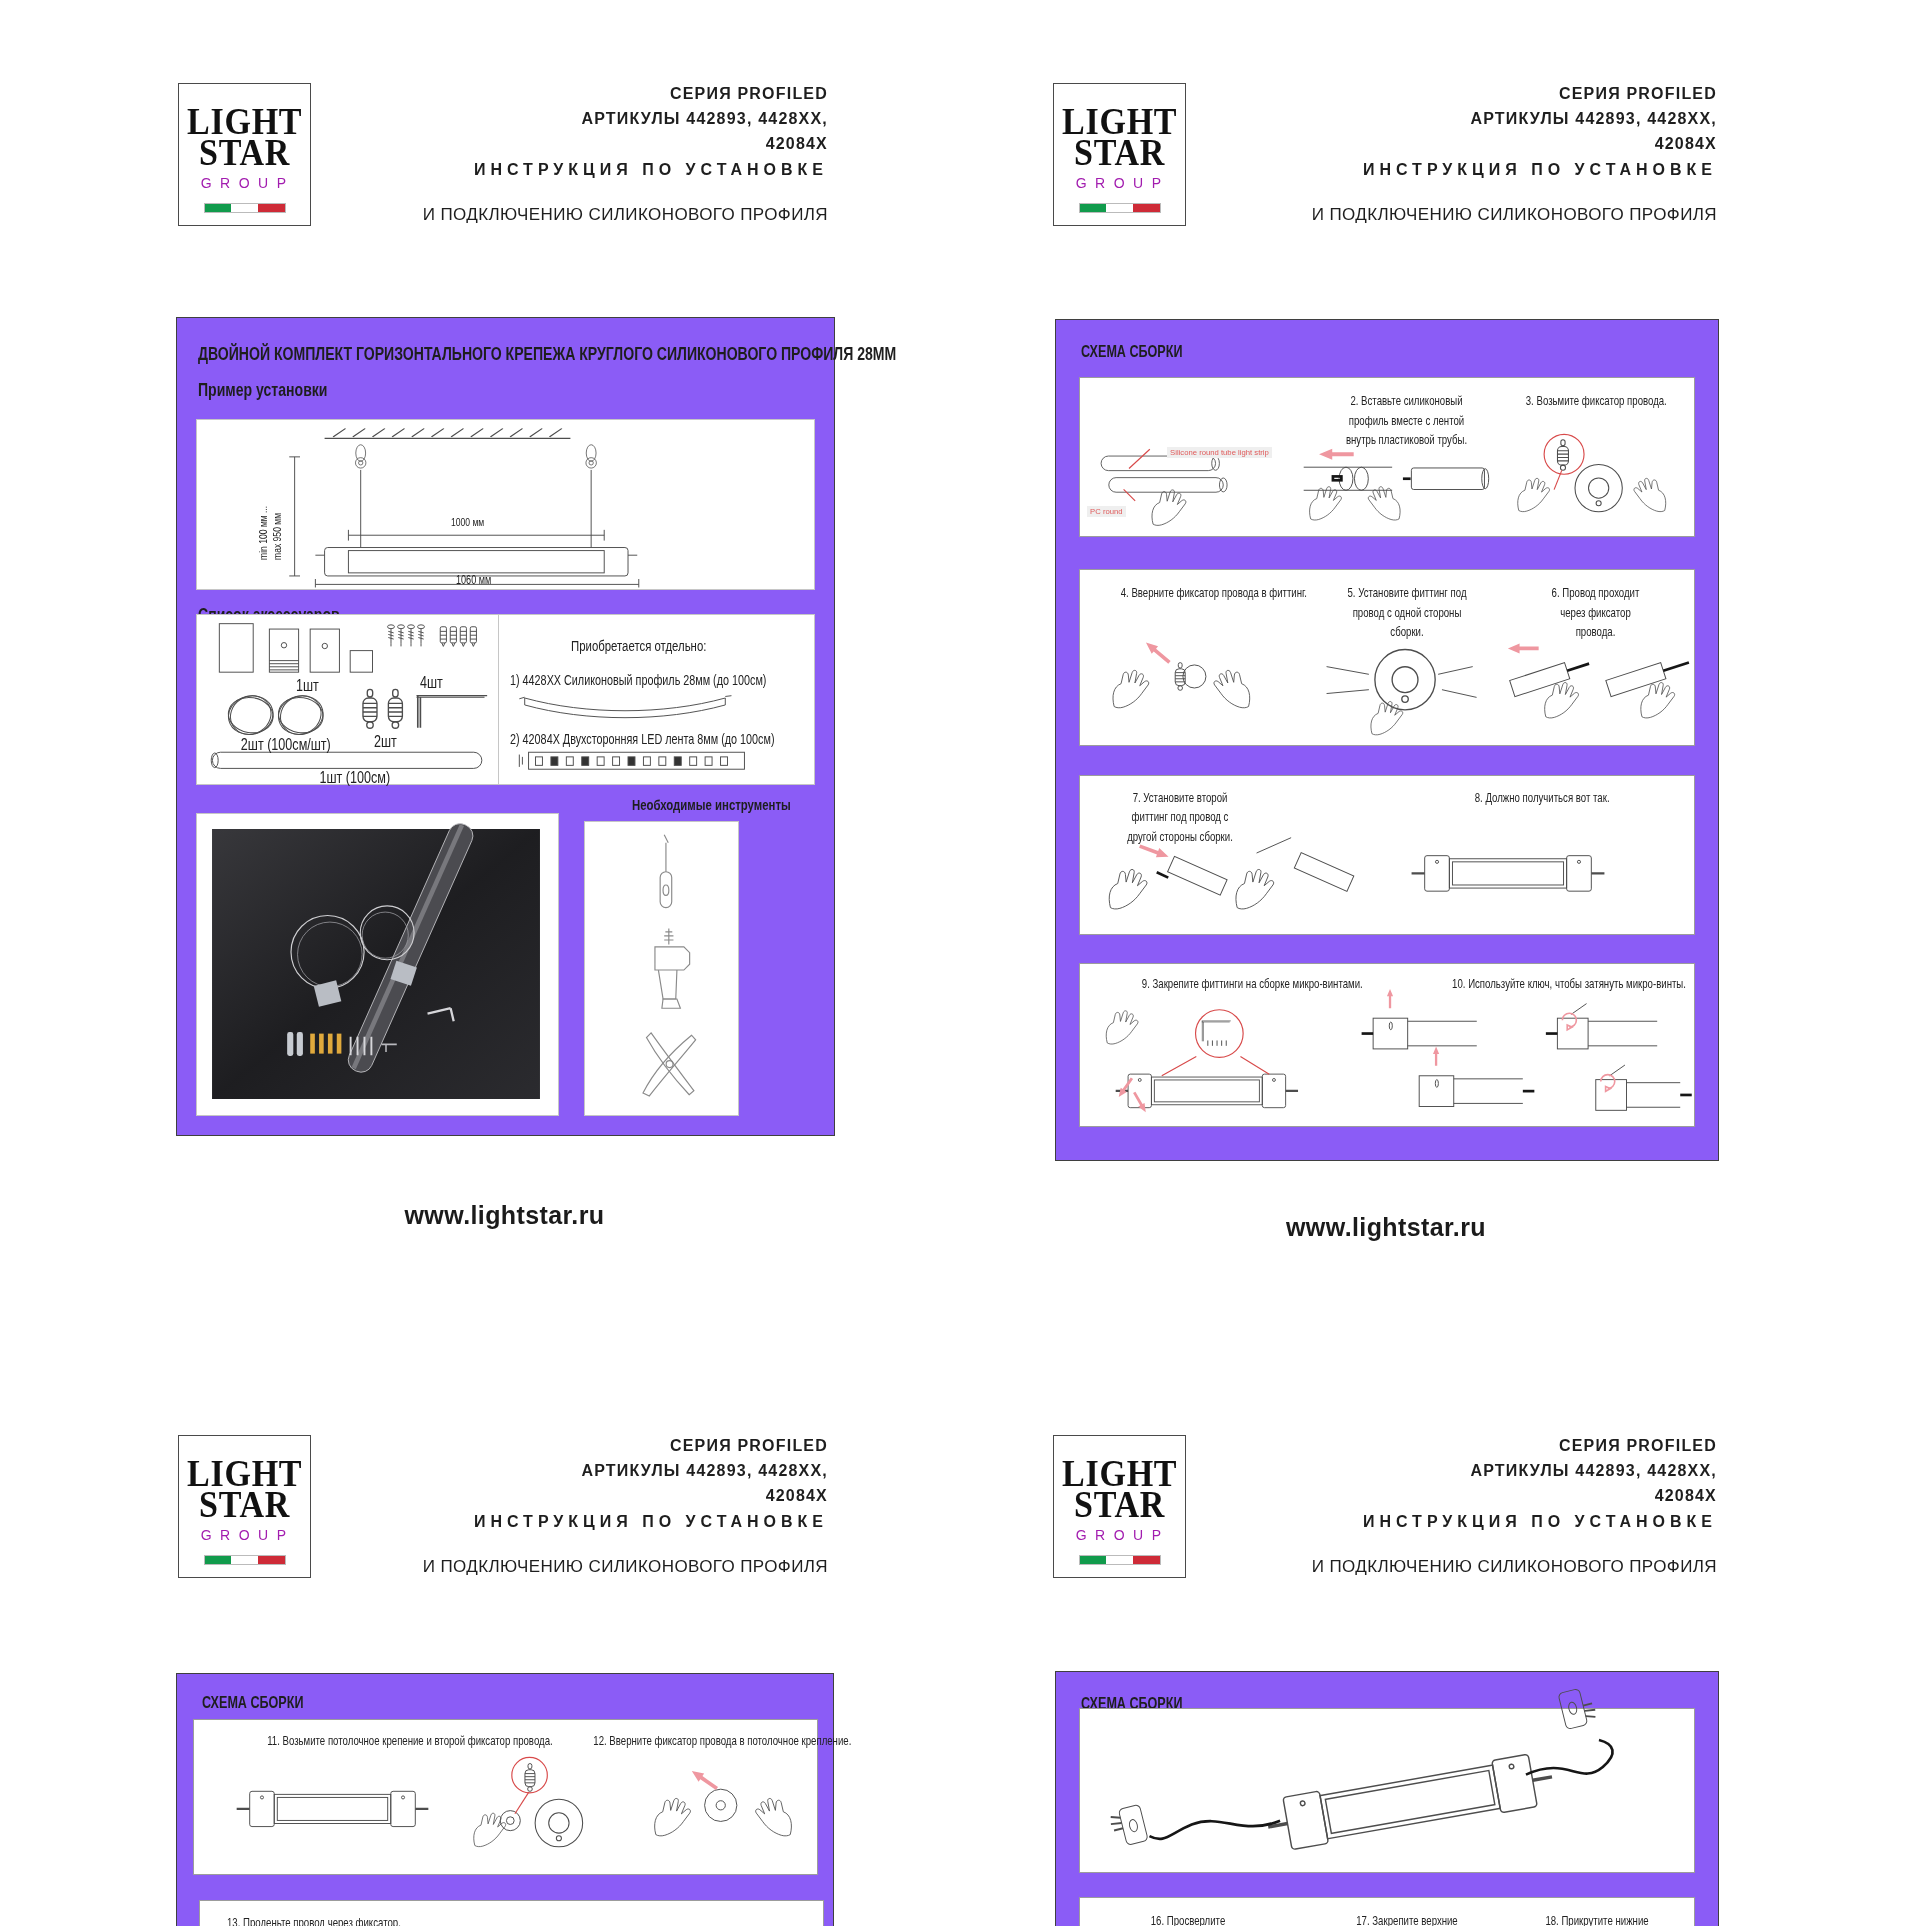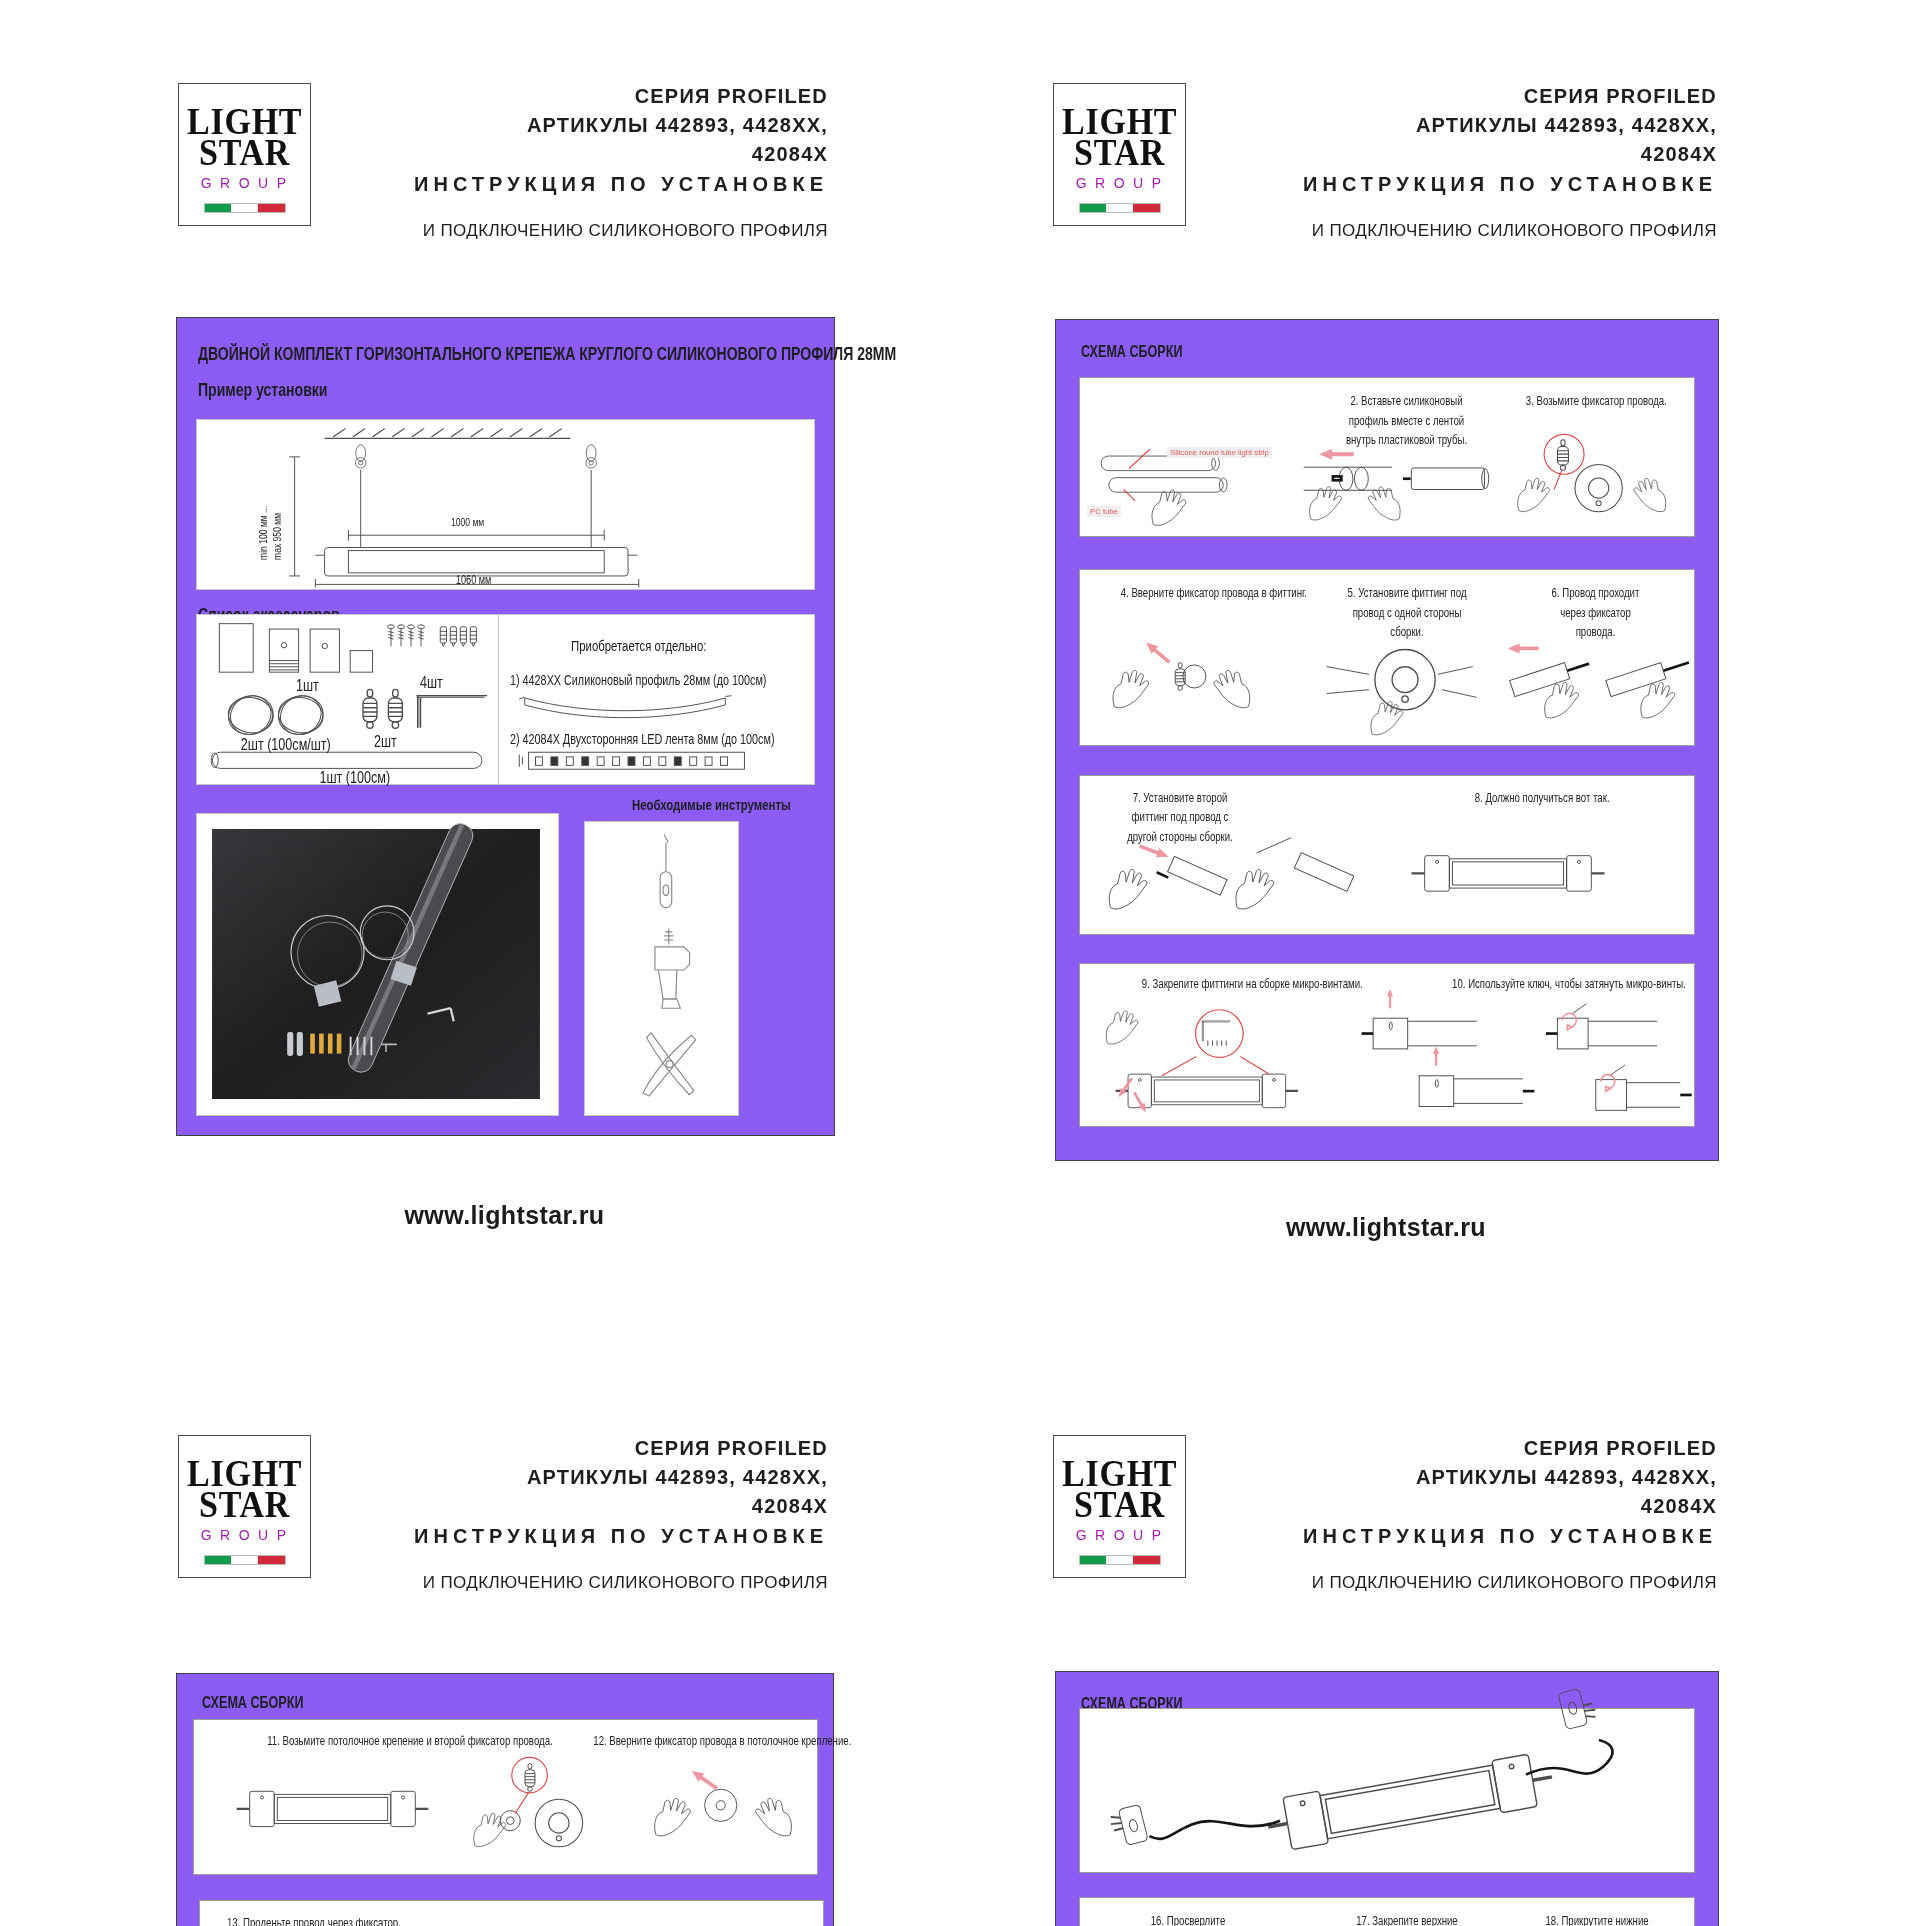--- a/index.html
+++ b/index.html
@@ -7,21 +7,21 @@
   #canvas{position:absolute;left:0;top:0;width:1908px;height:2704px;background:#fff;box-shadow:inset 0 0 0 1.2px #b9b9b9;}
   .sheet{position:absolute;width:954px;height:1352px;background:#fff;}
   
   .logo{position:absolute;width:133px;height:143px;border:1.5px solid #4a4a4a;background:#fff;
         display:flex;flex-direction:column;align-items:center;justify-content:flex-start;padding-top:22.3px;box-sizing:border-box;}
   .logo .word{font-family:"Liberation Serif",serif;font-weight:bold;font-size:37px;line-height:.84;letter-spacing:0.8px;color:#111;transform:scaleX(.92);}
   .logo .grp{margin-top:7px;font-size:14px;letter-spacing:8.5px;color:#a21caf;padding-left:6.2px;}
   .flag{margin-top:11.6px;display:flex;width:82px;height:10px;border:0.4px solid #bbb;box-sizing:border-box;}
   .flag>div{flex:1;}
   .hdr{position:absolute;text-align:right;line-height:1;}
-  .hdr .bl{font-weight:bold;font-size:20px;margin-bottom:9.2px;letter-spacing:1.2px;white-space:nowrap;}
+  .hdr .bl{font-weight:bold;font-size:16px;margin-bottom:9.2px;letter-spacing:1.2px;white-space:nowrap;}
   .hdr .sp{letter-spacing:5px;}
   .hdr .sm{font-weight:normal;font-size:17px;letter-spacing:0.4px;margin-bottom:0;white-space:nowrap;margin-top:28px;}
   
   .obox{position:absolute;border:1.2px solid #3f3f3f;background:#8b5cf6;}
   .rowbox{position:absolute;border:0.8px solid #9c9c9c;background:#fff;}
   .panel{position:absolute;border:0.8px solid #c6c6c6;background:#fff;}
   .h1{position:absolute;font-weight:bold;font-size:19px;white-space:nowrap;}
   .cx{display:inline-block;transform:scaleX(.74);transform-origin:center;white-space:nowrap;}
   .cxl{display:inline-block;transform:scaleX(.74);transform-origin:left center;white-space:nowrap;}
   .cap{position:absolute;font-size:13px;line-height:1.5;color:#222;text-align:center;}
@@ -326,21 +326,21 @@
     <div class="rowbox" style="left:23px;top:57px;width:614px;height:158px">
       <div class="cap" style="left:216px;top:13px;width:220px"><span class="cx" style="white-space:normal;display:inline-block;width:185px">2. Вставьте силиконовый профиль вместе с лентой внутрь пластиковой трубы.</span></div>
       <div class="cap" style="left:420px;top:13px;width:193px"><span class="cx">3. Возьмите фиксатор провода.</span></div>
       <svg class="ill" style="left:11.6px;top:65px;width:185px;height:85px" viewBox="0 0 480 220">
         <use href="#g-tube" class="ln" transform="translate(20,30) scale(.9)"></use>
         <use href="#g-tube" class="ln" transform="translate(40,86) scale(.9)"></use>
         <use href="#g-hand" class="ln" transform="translate(150,110) scale(.85)"></use>
         <path class="red" d="M150,16 L96,66 M112,150 L82,120" stroke-width="2"></path>
       </svg>
       <div class="redlab" style="left:87px;top:69px"><span>Silicone round tube light strip</span></div>
-      <div class="redlab" style="left:7px;top:128px"><span>PC tube</span></div>
+      <div class="redlab" style="left:7px;top:128px"><span>PC round</span></div>
       <svg class="ill" style="left:216px;top:62px;width:200px;height:89px" viewBox="0 0 520 230">
         <path class="ln" d="M20,70 H250 M20,130 H250"></path>
         <ellipse class="ln" cx="130" cy="100" rx="18" ry="30"></ellipse>
             <ellipse class="ln" cx="170" cy="100" rx="18" ry="30"></ellipse>
         <rect class="thick" x="96" y="94" width="22" height="10" fill="#161616"></rect>
         <use href="#g-arrow" class="pink" transform="translate(60,22) scale(.9)"></use>
         <use href="#g-hand" class="ln" transform="translate(30,110) scale(.8)"></use>
         <use href="#g-hand" class="ln" transform="translate(180,110) scale(.8) scale(-1,1) translate(-120,0)"></use>
         <rect class="ln" x="300" y="72" width="190" height="56" rx="6"></rect>
             <ellipse class="ln" cx="492" cy="100" rx="9" ry="26"></ellipse>

